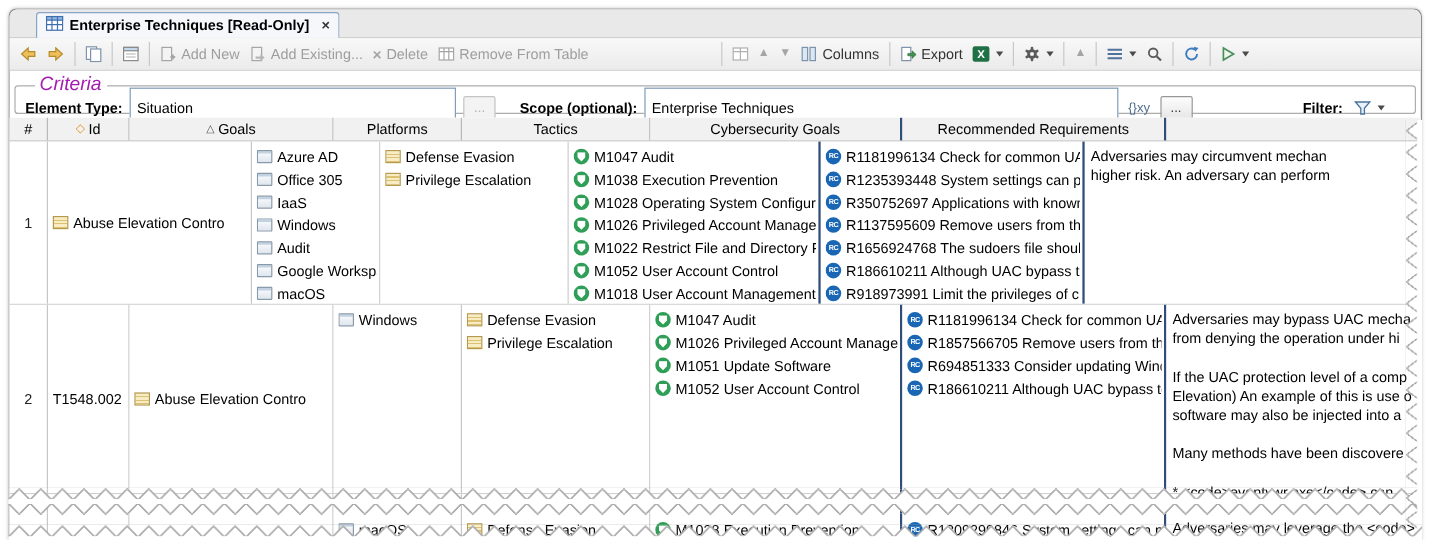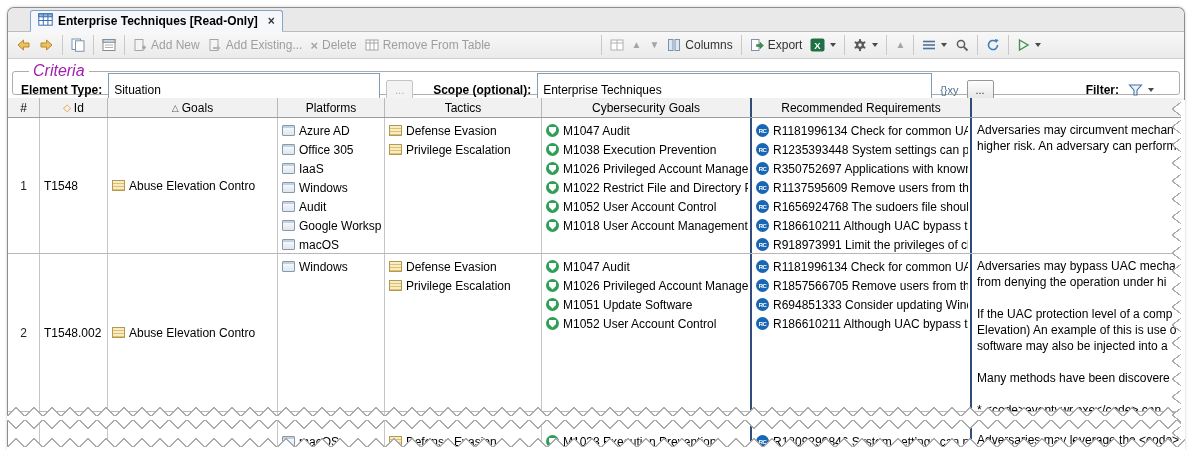--- a/index.html
+++ b/index.html
@@ -293,21 +293,20 @@
       <div class="th c-req b-dark">
           <span>Recommended Requirements</span>
         </div>
       <div class="th c-desc">
           <span></span>
         </div>
     </div>
 
     <div class="trow" style="height:136px">
       <div class="td c-num cc">1</div>
-      <div class="td c-id cv">T1548</div>
       <div class="td c-name cv">
         <span class="ic ic-tan"></span>
         <span>Abuse Elevation Contro</span>
       </div>
       <div class="td c-plat">
           <ul class="clist">
   <li>
     <span class="ic ic-elem"></span>
     <span>Azure AD</span>
   </li>
@@ -361,20 +360,24 @@
   <li>
     <span class="ic ic-goal"></span>
     <span>M1047 Audit</span>
   </li>
 
   <li>
     <span class="ic ic-goal"></span>
     <span>M1038 Execution Prevention</span>
   </li>
 
+  <li>
+    <span class="ic ic-goal"></span>
+    <span>M1028 Operating System Configur</span>
+  </li>
 
   <li>
     <span class="ic ic-goal"></span>
     <span>M1026 Privileged Account Manage</span>
   </li>
 
   <li>
     <span class="ic ic-goal"></span>
     <span>M1022 Restrict File and Directory P</span>
   </li>

